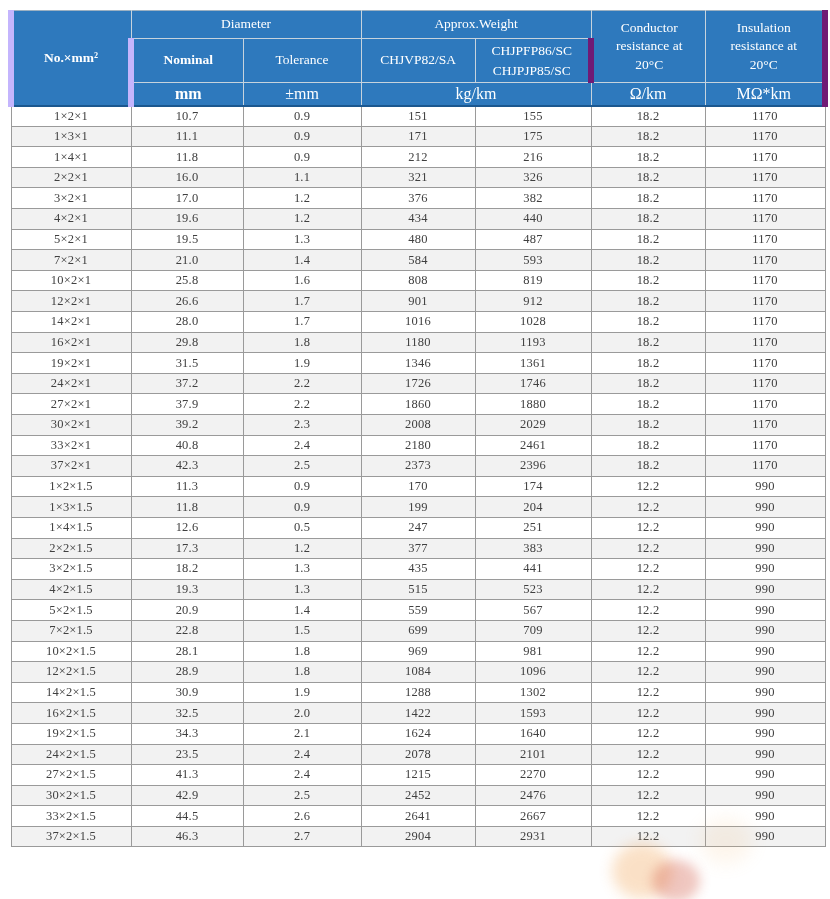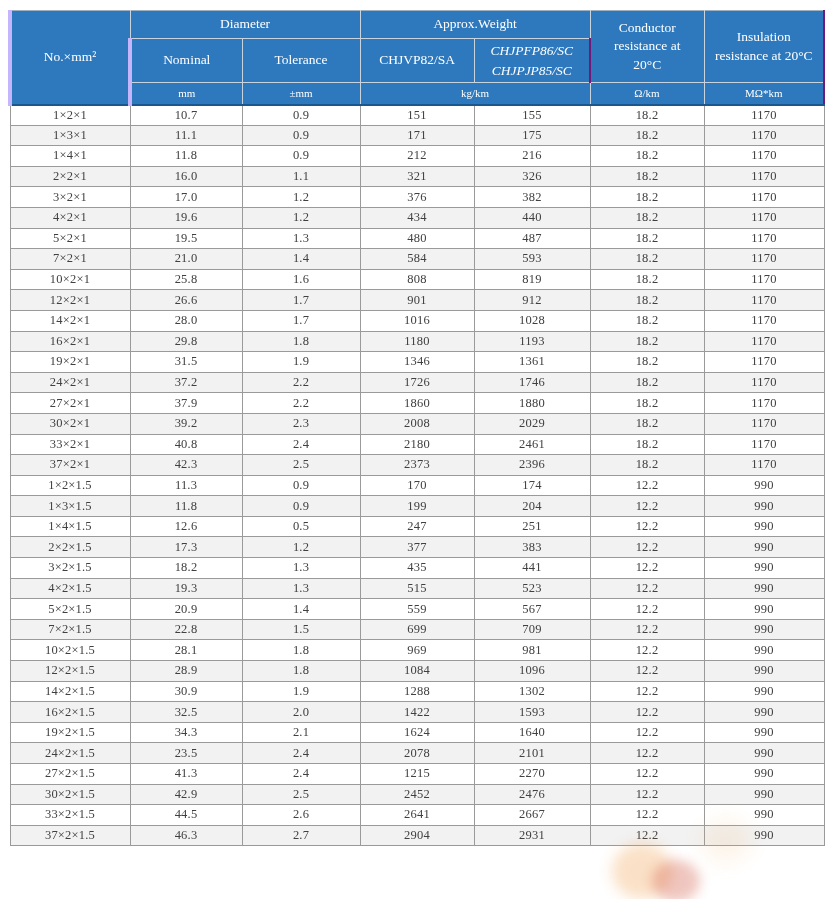--- a/index.html
+++ b/index.html
@@ -27,25 +27,25 @@
     vertical-align: middle;
     font-size: 13.5px;
     line-height: 1.35;
     border: 1px solid #c7d3dd;
     padding: 0 10px;
   }
   thead tr.h-row1 { height: 28px; }
   thead tr.h-row2 { height: 44px; }
   thead tr.h-row3 { height: 22px; }
   thead tr.h-row1 th { border-top: 1px solid #9db1c2; }
-  thead th:first-child { border-left: 4px solid #c4b5fd; }
-  thead th:last-child { border-right: 2px solid #701a75; }
+  thead th:first-child { border-left: 6px solid #c4b5fd; font-weight: bold; }
+  thead th:last-child { border-right: 6px solid #701a75; }
   thead tr.h-row3 th, thead th.deep { border-bottom: 2px solid #1b578f; }
-  thead th.units { font-size: 11px; }
-  .two-line div { line-height: 1.45; font-style: italic; }
+  thead th.units { font-size: 16px; }
+  .two-line div { line-height: 1.45; }
 
   
   tbody td {
     height: 20.6px;
     border: 1px solid #9a9a9a;
     background: #ffffff;
     text-align: center;
     vertical-align: middle;
     font-size: 12.5px;
     color: #404040;

